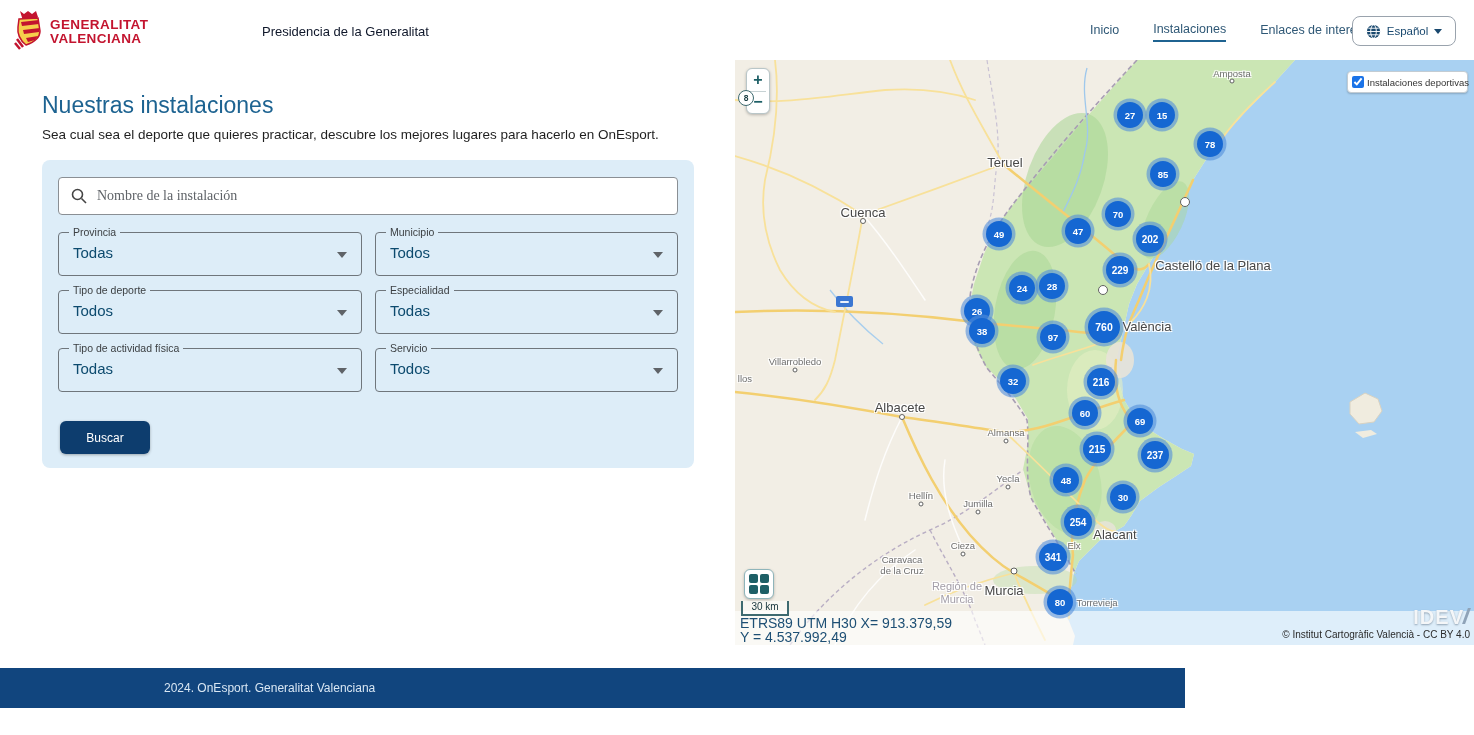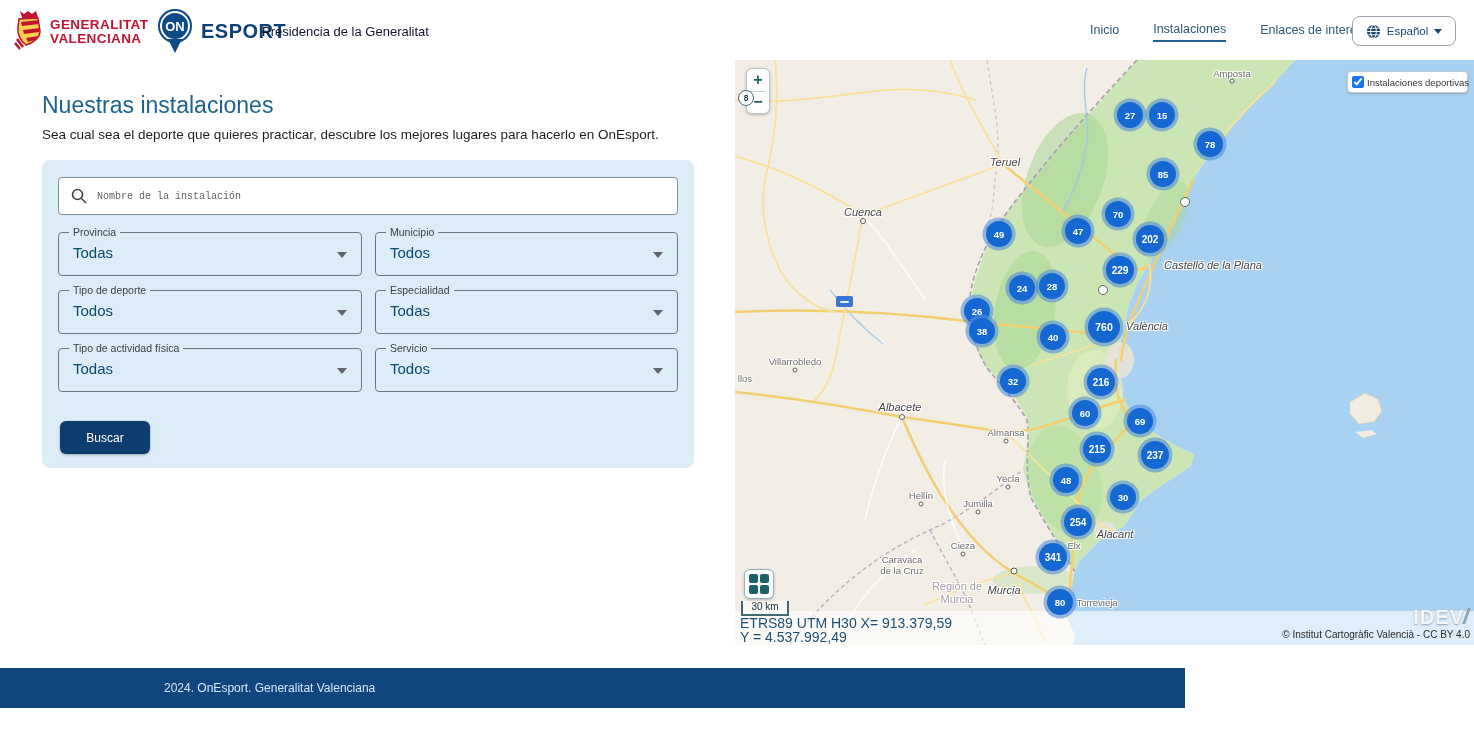--- a/index.html
+++ b/index.html
@@ -26,39 +26,39 @@
     border-radius:8px; background:#fff; display:flex; align-items:center; justify-content:center; gap:6px;
     font-size:11.5px; color:#19486e; cursor:pointer; }
   .caret-down { width:0; height:0; border-left:4px solid transparent; border-right:4px solid transparent; border-top:5px solid #19486e; }
 
   
   .page-title { position:absolute; left:42px; top:92px; font-size:23px; font-weight:500; color:#1d6391; }
   .page-subtitle { position:absolute; left:42px; top:127px; font-size:13.5px; color:#1f1f1f; }
   .panel { position:absolute; left:42px; top:160px; width:652px; height:308px; background:#ddedf8; border-radius:8px; }
   .search-box { position:absolute; left:16px; top:17px; width:620px; height:38px; background:#fff;
     border:1px solid #8a8f94; border-radius:4px; display:flex; align-items:center; padding:0 12px; gap:10px; }
-  .search-box input { border:none; outline:none; flex:1; font-size:10px; color:#8b5cf6; background:transparent; font-family:Liberation Mono, monospace; }
+  .search-box input { border:none; outline:none; flex:1; font-size:14px; color:#8b5cf6; background:transparent; font-family:Liberation Serif, serif; }
   .search-box input::placeholder { color:#5f6368; }
   .filters-grid { position:absolute; left:16px; top:72px; display:grid; grid-template-columns:304px 303px; column-gap:13px; row-gap:14px; }
   .select-field { position:relative; height:44px; border:1px solid #6f767c; border-radius:4px; cursor:pointer; }
   .select-field .fl { position:absolute; left:10px; top:-7px; font-size:10.5px; color:#3c4043; background:#ddedf8; padding:0 4px; }
   .select-field .fv { position:absolute; left:14px; top:11px; font-size:15px; color:#0c4a6e; }
   .select-field .fc { position:absolute; right:14px; top:19px; width:0; height:0;
     border-left:5px solid transparent; border-right:5px solid transparent; border-top:6px solid #5f6368; }
   .search-btn { position:absolute; left:18px; top:261px; width:90px; height:33px; background:#0d3d6e; color:#fff;
     border:none; border-radius:6px; font-size:12px; font-family:"Liberation Sans",sans-serif; cursor:pointer; box-shadow:0 1px 3px rgba(0,0,0,.3); }
 
   
   .map { position:absolute; left:735px; top:60px; width:739px; height:585px; background:#f2eee5; overflow:hidden; }
   .map svg.base { position:absolute; left:0; top:0; }
   .layer { position:absolute; left:0; top:0; width:739px; height:585px; }
 
   .city { position:absolute; transform:translate(-50%,-50%); white-space:nowrap; text-align:center;
     text-shadow:1px 1px 0 #fff,-1px -1px 0 #fff,1px -1px 0 #fff,-1px 1px 0 #fff,0 0 3px #fff; line-height:11px; }
-  .city.city-lg { font-size:11px; color:#474747;font-style:italic; }
+  .city.city-lg { font-size:13px; color:#474747; }
   .city.city-sm { font-size:9.5px; color:#6e6e6e; }
   .city.city-region { font-size:11px; color:#a39ea8; line-height:13px; }
 
   .dot { position:absolute; transform:translate(-50%,-50%); background:#fff; border:1.5px solid #616161; border-radius:50%; }
 
   .cluster { position:absolute; transform:translate(-50%,-50%); background:#1567d2; border-radius:50%;
     color:#fff; font-weight:bold; display:flex; align-items:center; justify-content:center;
     box-shadow:0 0 0 3.5px rgba(82,142,219,.6); cursor:pointer; }
   .cluster.md { width:26px; height:26px; font-size:9.5px; }
   .cluster.lg { width:28px; height:28px; font-size:10px; }
@@ -113,27 +113,20 @@
           <path d="M7,13 L25,11 L25,15 L8,17 Z M9,21 L26,19 L25,23 L10,25 Z M12,29 L24,27 L21,31 L14,33 Z" fill="#c3142f"></path>
           <path d="M3,30 l6,8 M1,34 l5,6" stroke="#c3142f" stroke-width="2.5"></path>
         </svg>
       </span>
       <span class="gva-text">
         <span>GENERALITAT</span><br>
         <span>VALENCIANA</span>
       </span>
     </div>
 
-    <div class="onesport-logo">
-      <span class="pin">
-        <span class="pin-circle">ON</span>
-        <span class="pin-tail"></span>
-      </span>
-      <span class="brand">ESPORT</span>
-    </div>
 
     <div class="presidencia">Presidencia de la Generalitat</div>
 
     <nav class="nav" id="nav-list">
       <span class="nav-item"><span>Inicio</span></span>
 
       <span class="nav-item active"><span>Instalaciones</span></span>
 
       <span class="nav-item"><span>Enlaces de interés</span></span>
     </nav>
@@ -383,21 +376,21 @@
         <div class="cluster md" style="left: 317px; top: 226px;">
           <span>28</span>
         </div>
         <div class="cluster md" style="left: 242px; top: 251px;">
           <span>26</span>
         </div>
         <div class="cluster md" style="left: 247px; top: 271px;">
           <span>38</span>
         </div>
         <div class="cluster md" style="left: 318px; top: 277px;">
-          <span>40</span>
+          <span>97</span>
         </div>
         <div class="cluster xl" style="left: 369px; top: 267px;">
           <span>760</span>
         </div>
         <div class="cluster md" style="left: 278px; top: 321px;">
           <span>32</span>
         </div>
         <div class="cluster lg" style="left: 366px; top: 322px;">
           <span>216</span>
         </div>

